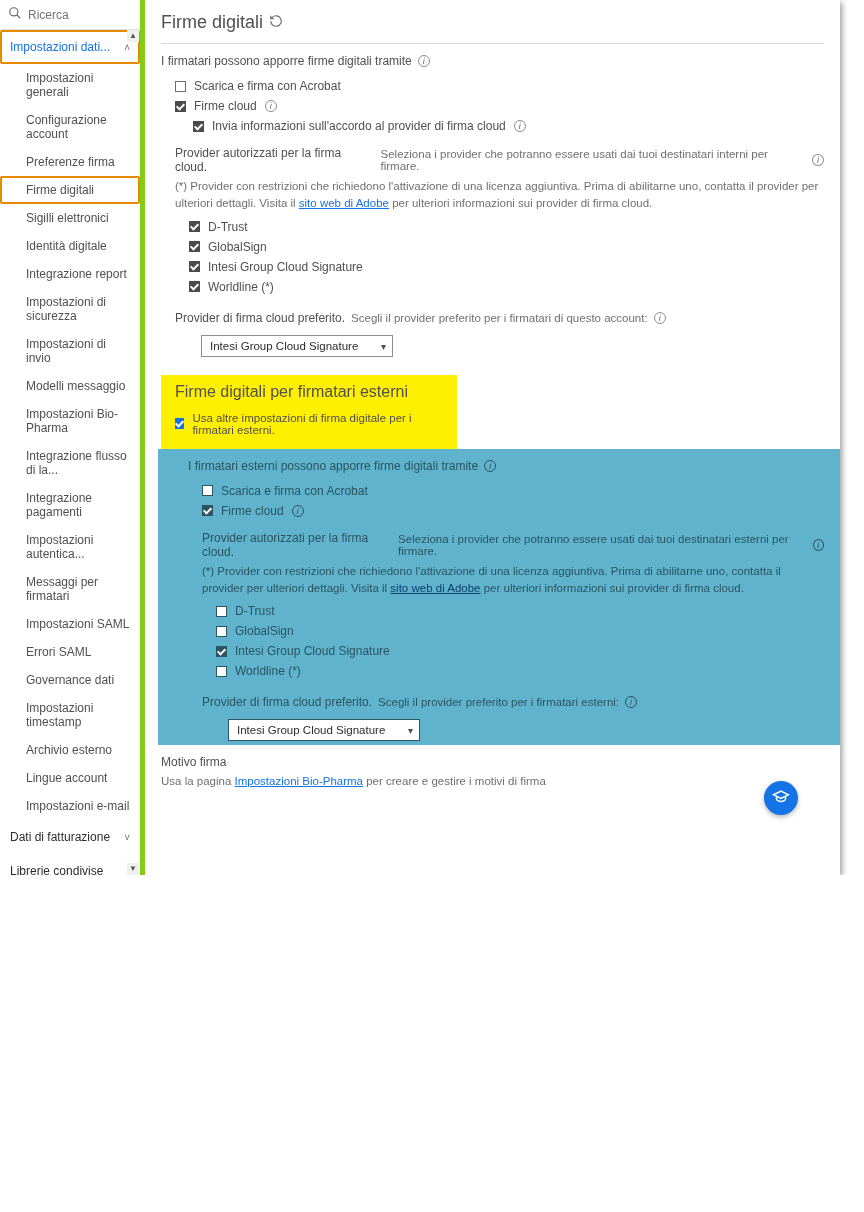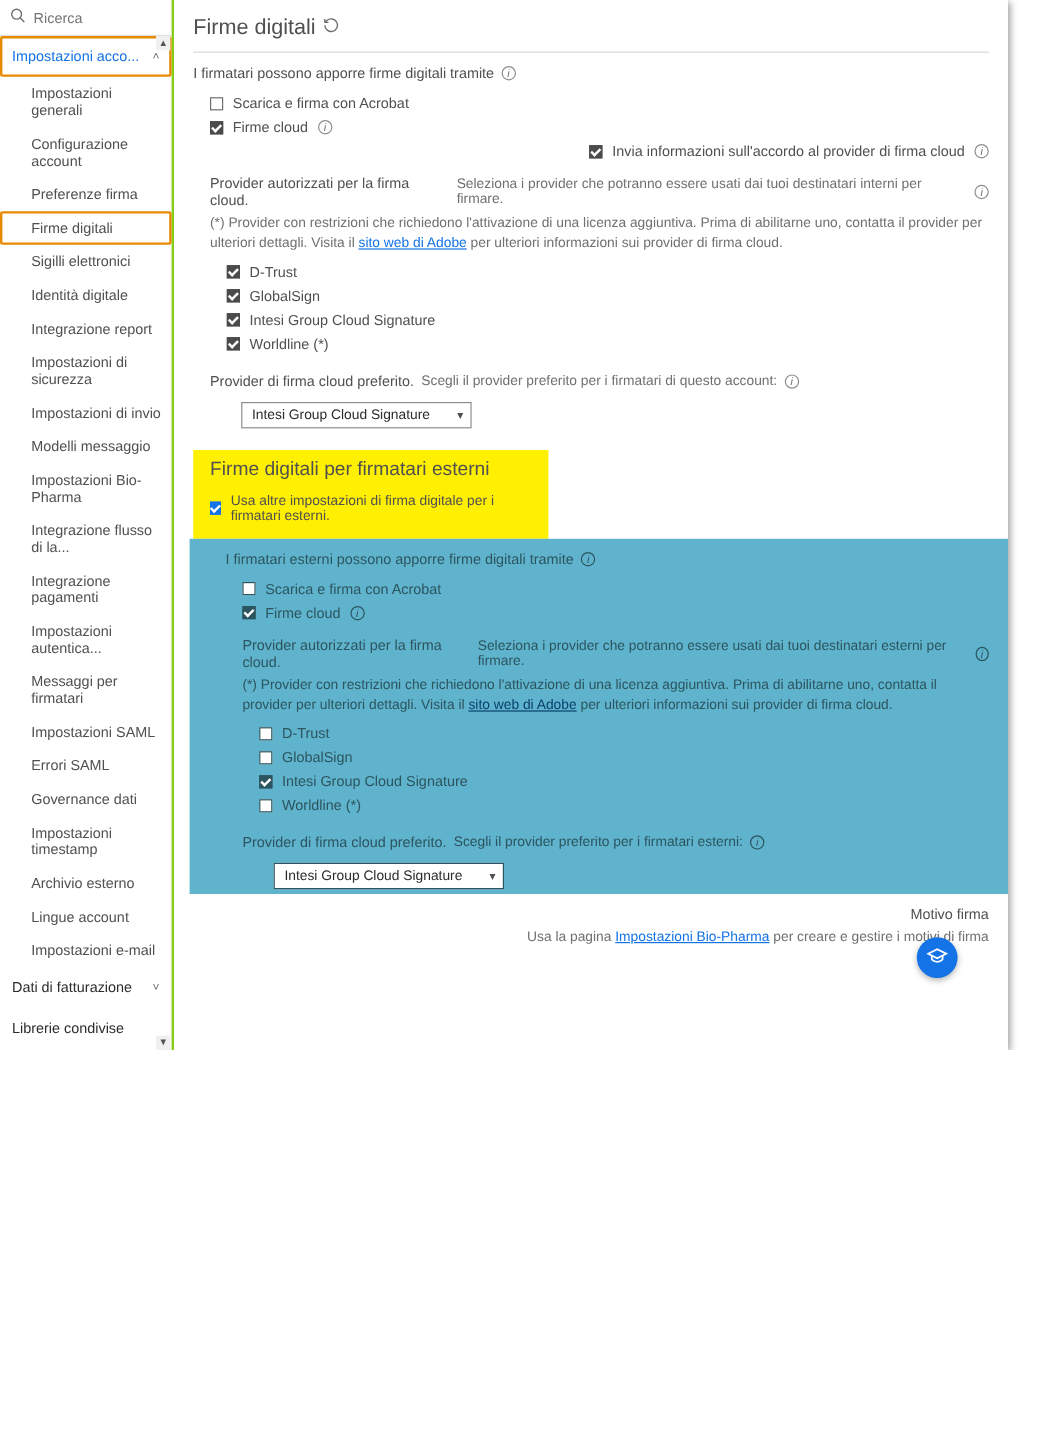--- a/index.html
+++ b/index.html
@@ -1,20 +1,20 @@
 <!DOCTYPE html>
 <html><head>
 <meta charset="utf-8">
 <style>
   * { box-sizing: border-box; margin: 0; padding: 0; }
   body { font-family: -apple-system, BlinkMacSystemFont, "Segoe UI", Arial, sans-serif; font-size: 12px; color: #2c2c2c; background: #fff; }
   .app { display: flex; width: 840px; height: 875px; box-shadow: 2px 2px 6px rgba(0,0,0,0.4); position: relative; }
 
   
-  .sidebar { width: 145px; border-right: 2px solid #84cc16; display: flex; flex-direction: column; }
+  .sidebar { width: 145px; border-right: 5px solid #84cc16; display: flex; flex-direction: column; }
   .search-row { display: flex; align-items: center; padding: 6px 8px; border-bottom: 1px solid #e0e0e0; gap: 6px; }
   .search-row svg { width: 14px; height: 14px; stroke: #6e6e6e; fill: none; stroke-width: 2; }
   .search-input { border: none; outline: none; font-size: 12px; color: #6e6e6e; width: 100%; }
   .sidebar-scroll { flex: 1; overflow-y: auto; position: relative; }
   .sidebar-section { padding: 10px 10px; color: #2c2c2c; cursor: pointer; display: flex; align-items: center; justify-content: space-between; }
   .sidebar-section .chev { font-size: 10px; color: #6e6e6e; }
   .sidebar-section.highlighted { border: 2px solid #e68a00; border-radius: 2px; color: #1473e6; padding: 8px 8px; }
   .sidebar-sub { padding: 7px 8px 7px 26px; color: #505050; cursor: pointer; font-size: 12px; }
   .sidebar-sub.highlighted { border: 2px solid #e68a00; border-radius: 2px; padding: 5px 6px 5px 24px; font-weight: 500; }
 
@@ -24,21 +24,21 @@
   .page-title-row svg { width: 14px; height: 14px; stroke: #6e6e6e; fill: none; stroke-width: 2; }
   .section-label { color: #505050; font-size: 12px; margin-bottom: 8px; display: flex; align-items: center; gap: 6px; }
   .cb-row { display: flex; align-items: center; gap: 8px; padding: 3px 0 3px 14px; font-size: 12px; color: #505050; }
   .cb { width: 11px; height: 11px; border: 1px solid #6e6e6e; display: inline-flex; align-items: center; justify-content: center; background: #fff; cursor: pointer; }
   .cb.checked { background: #4b4b4b; border-color: #4b4b4b; }
   .cb.checked::after { content: ""; width: 3px; height: 6px; border: solid #fff; border-width: 0 2px 2px 0; transform: rotate(45deg); margin-bottom: 1px; }
   .cb.blue-checked { background: #1473e6; border-color: #1473e6; }
   .cb.blue-checked::after { content: ""; width: 3px; height: 6px; border: solid #fff; border-width: 0 2px 2px 0; transform: rotate(45deg); margin-bottom: 1px; }
   .info-icon { width: 12px; height: 12px; border: 1px solid #8e8e8e; border-radius: 50%; display: inline-flex; align-items: center; justify-content: center; font-size: 9px; color: #6e6e6e; font-style: italic; cursor: default; }
   .info-icon::after { content: "i"; }
-  .indent-1 { margin-left: 18px; justify-content: flex-end; }
+  .indent-1 { margin-left: 18px; }
   .sub-block { padding-left: 14px; margin-top: 10px; }
   .bold-lead { font-weight: 400; color: #505050; }
   .desc-text { color: #707070; font-size: 11.5px; }
   .small-note { color: #707070; font-size: 11.5px; margin-top: 4px; line-height: 1.5; }
   .link { color: #1473e6; text-decoration: underline; cursor: pointer; }
   .select-row { margin-top: 10px; margin-left: 26px; }
   .select-box { width: 192px; border: 1px solid #8e8e8e; background: #fff; padding: 4px 22px 4px 8px; font-size: 11.5px; position: relative; cursor: pointer; }
   .select-box .arrow { position: absolute; right: 6px; top: 50%; transform: translateY(-50%); font-size: 10px; color: #505050; }
 
   .yellow-band { background: #ffef00; padding: 8px 14px 10px 14px; margin-top: 18px; margin-left: -16px; width: 296px; position: relative; left: 16px; }
@@ -46,21 +46,21 @@
   .yellow-band .cb-row { padding-left: 0; font-size: 11.5px; color: #505050; }
 
   .blue-panel { background: #5fb3cc; margin: 0 -16px 0 -16px; padding: 10px 16px 4px 30px; position: relative; left: 0; width: calc(100% + 32px - 13px); margin-left: -3px; }
   .blue-panel .section-label, .blue-panel .cb-row, .blue-panel .desc-text, .blue-panel .small-note, .blue-panel .bold-lead { color: #2c5560; }
   .blue-panel .cb { border-color: #2c5560; }
   .blue-panel .cb.checked { background: #2c5560; border-color: #2c5560; }
   .blue-panel .info-icon { border-color: #2c5560; color: #2c5560; }
   .blue-panel .link { color: #0a3f6e; }
   .blue-panel .select-box { border-color: #2c5560; }
 
-  .motivo { margin-top: 10px; text-align: right; }
+  .motivo { margin-top: 10px; }
   .motivo-title { color: #505050; font-size: 12px; margin-bottom: 6px; }
   .motivo-text { font-size: 11.5px; color: #707070; }
 
   .fab { position: absolute; right: 42px; bottom: 60px; width: 34px; height: 34px; border-radius: 50%; background: #1473e6; display: flex; align-items: center; justify-content: center; box-shadow: 0 2px 5px rgba(0,0,0,0.3); cursor: pointer; }
   .fab svg { width: 18px; height: 18px; fill: none; stroke: #fff; stroke-width: 2; }
 
   .cb-list-indent { margin-left: 14px; margin-top: 4px; }
 
   
   .sb-scroll-top, .sb-scroll-bot { position: absolute; right: 1px; width: 12px; height: 12px; font-size: 8px; color: #555; text-align: center; line-height: 12px; background: #f0f0f0; }
@@ -79,21 +79,21 @@
             <circle cx="10" cy="10" r="7"></circle>
             <line x1="15" y1="15" x2="21" y2="21"></line>
           </svg>
       </span>
       <input class="search-input" placeholder="Ricerca" style="">
     </div>
     <div class="sidebar-scroll">
       <div class="sb-scroll-top">▲</div>
 
       <div class="sidebar-section highlighted">
-        <span>Impostazioni acco...</span>
+        <span>Impostazioni dati...</span>
         <span class="chev">˄</span>
       </div>
 
       <div class="sidebar-sub">Impostazioni generali</div>
       <div class="sidebar-sub">Configurazione account</div>
       <div class="sidebar-sub">Preferenze firma</div>
       <div class="sidebar-sub highlighted">Firme digitali</div>
       <div class="sidebar-sub">Sigilli elettronici</div>
       <div class="sidebar-sub">Identità digitale</div>
       <div class="sidebar-sub">Integrazione report</div>

